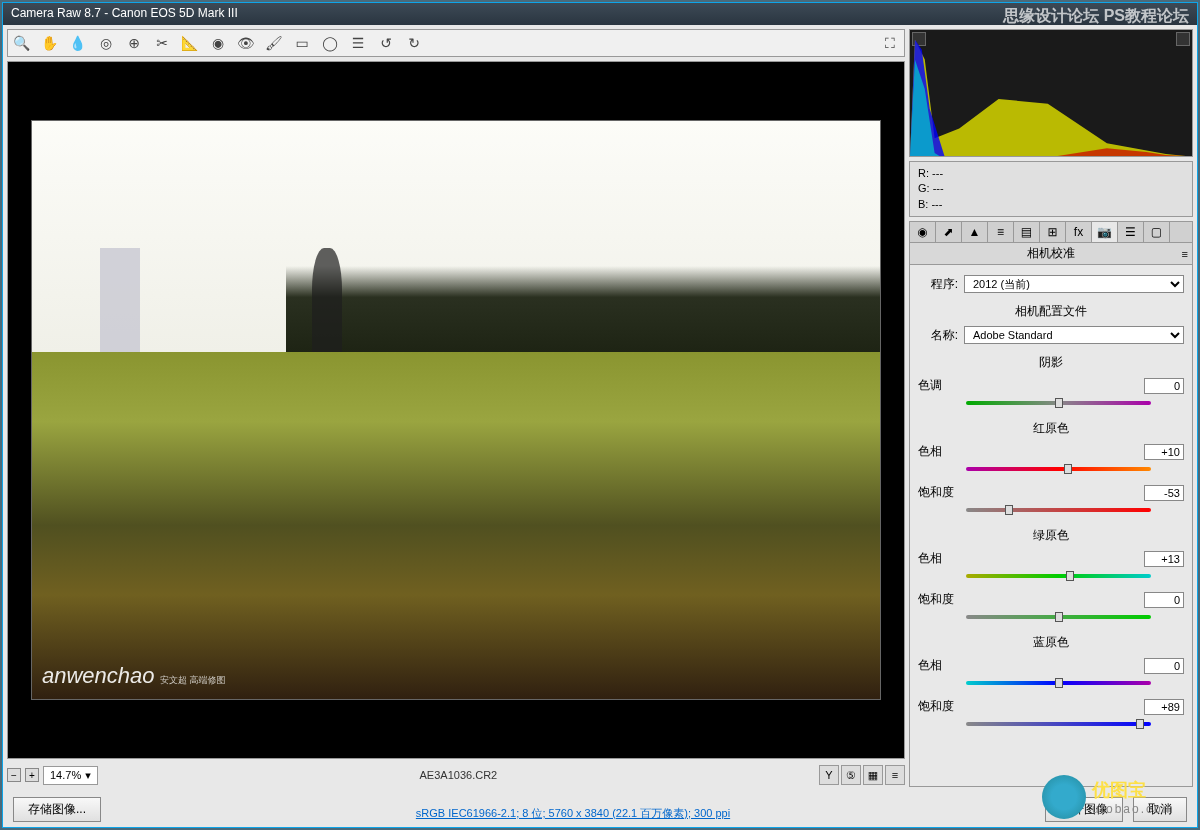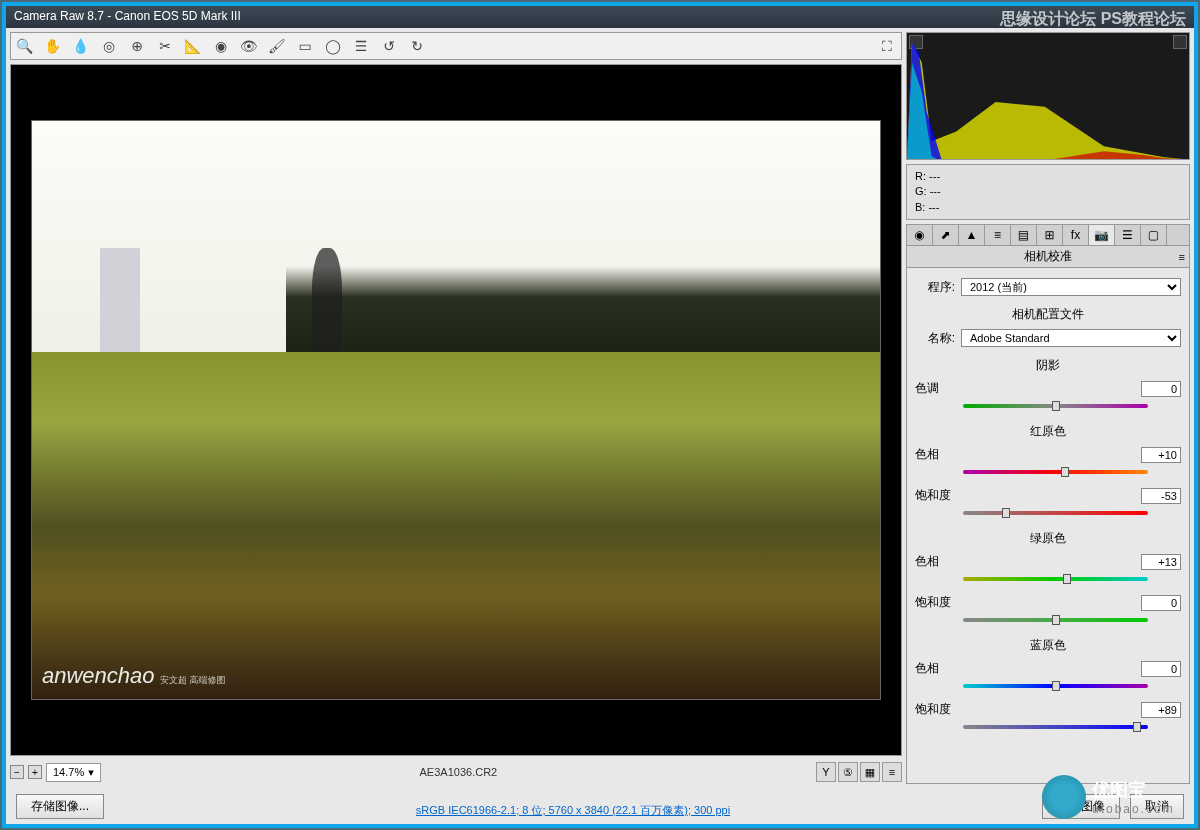--- a/index.html
+++ b/index.html
@@ -1,17 +1,17 @@
 <!DOCTYPE html>
 <html><head>
 <meta charset="utf-8">
 <style>
 * { box-sizing: border-box; margin: 0; padding: 0; font-family: "Microsoft YaHei", sans-serif; }
 body { background: #4a6a7a; width: 1200px; height: 830px; overflow: hidden; position: relative; }
-.window { width: 1196px; height: 826px; background: #e8e8e8; border: 4px solid #0ea5e9; margin: 2px; display: flex; flex-direction: column; }
+.window { width: 1196px; height: 826px; background: #e8e8e8; border: 1px solid #0ea5e9; margin: 2px; display: flex; flex-direction: column; }
 .titlebar { height: 22px; background: linear-gradient(#3d4a56, #2a3540); color: #fff; font-size: 12px; padding: 3px 8px; display: flex; justify-content: space-between; }
 .titlebar-right { opacity: 0.7; font-size: 16px; font-weight: bold; }
 .body { flex: 1; display: flex; padding: 4px; gap: 4px; }
 .left-panel { flex: 1; display: flex; flex-direction: column; gap: 4px; }
 .toolbar { height: 28px; background: #f0f0f0; border: 1px solid #999; display: flex; align-items: center; padding: 2px 4px; gap: 8px; }
 .tool-icon { width: 20px; height: 20px; display: flex; align-items: center; justify-content: center; cursor: pointer; color: #444; font-size: 14px; }
 .tool-spacer { flex: 1; }
 .preview-wrap { flex: 1; background: #000000; border: 1px solid #999; padding: 20px 10px; display: flex; align-items: center; justify-content: center; }
 .preview { width: 850px; height: 580px; background: linear-gradient(to bottom, #f8f8f5 0%, #e8e8e0 30%, #8a9050 40%, #6a7030 60%, #909040 80%, #4a4020 100%); border: 1px solid #666; position: relative; overflow: hidden; }
 .sky { position: absolute; top: 0; left: 0; right: 0; height: 40%; background: linear-gradient(to bottom, #fcfcf8, #f0f0e8); }
@@ -56,21 +56,21 @@
 .grad-sat-r { background: linear-gradient(to right, #888, #f00); }
 .grad-green { background: linear-gradient(to right, #aa0, #0c0, #0cc); }
 .grad-sat-g { background: linear-gradient(to right, #888, #0c0); }
 .grad-blue { background: linear-gradient(to right, #0cc, #00f, #a0a); }
 .grad-sat-b { background: linear-gradient(to right, #888, #00f); }
 .footer { height: 36px; display: flex; align-items: center; padding: 0 10px; gap: 10px; }
 .btn { border: 1px solid #888; background: linear-gradient(#f8f8f8, #e0e0e0); padding: 3px 14px; font-size: 12px; cursor: pointer; }
 .footer-link { flex: 1; text-align: center; font-size: 11px; color: #0066cc; text-decoration: underline; cursor: pointer; margin-top: 8px; }
 .logo-overlay { position: absolute; bottom: 8px; right: 8px; width: 150px; height: 50px; display: flex; align-items: center; gap: 6px; }
 .logo-bird { width: 44px; height: 44px; background: radial-gradient(circle, #3ac 40%, #289 100%); border-radius: 50%; position: relative; }
-.logo-text { color: #ffffff; font-size: 18px; font-weight: bold; }
+.logo-text { color: #fde047; font-size: 18px; font-weight: bold; }
 .logo-text-sub { color: #888; font-size: 12px; letter-spacing: 2px; }
 .sq-btn { width: 14px; height: 14px; border: 1px solid #888; background: #ddd; font-size: 10px; display: flex; align-items: center; justify-content: center; }
 </style>
 </head>
 <body>
 
 <div class="window">
   <div class="titlebar">
     <span>Camera Raw 8.7  -  Canon EOS 5D Mark III</span>
     <span class="titlebar-right">思缘设计论坛   PS教程论坛</span>

